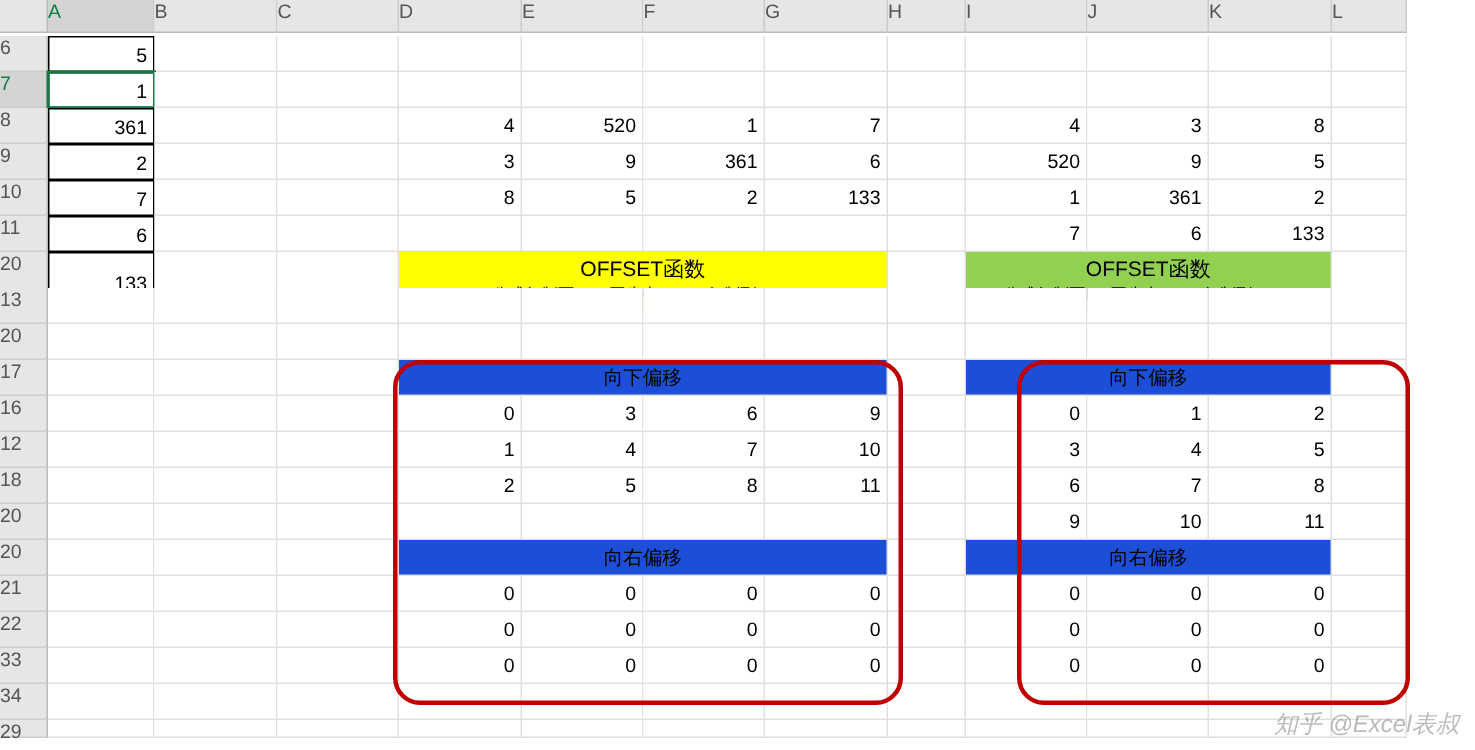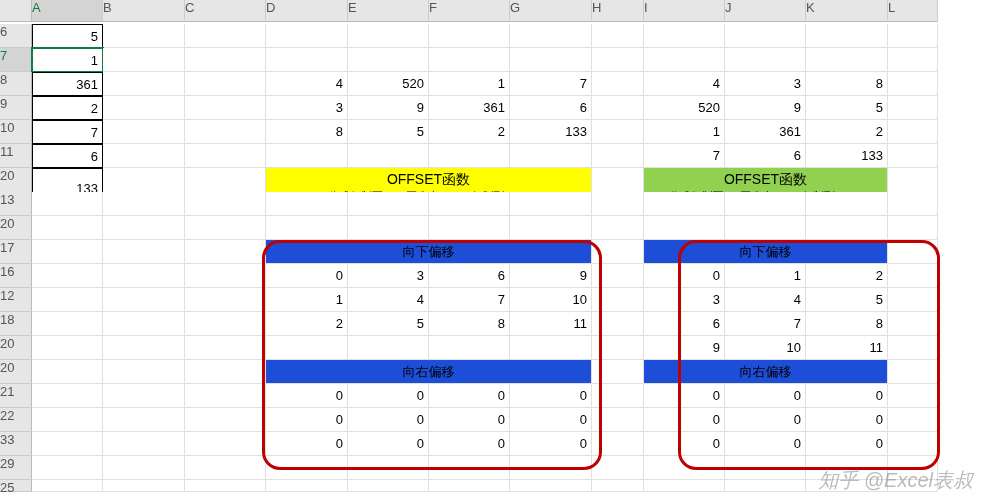--- a/index.html
+++ b/index.html
@@ -62,21 +62,21 @@
     position: absolute;
     border: 3px solid #c00000;
     border-radius: 18px;
     pointer-events: none;
   }
   .watermark {
     position: absolute;
     right: 10px;
     bottom: 6px;
     color: rgba(120,120,120,0.5);
-    font-size: 20px;
+    font-size: 16px;
     font-style: italic;
     pointer-events: none;
   }
 </style>
 </head>
 <body>
 
 <div class="grid">
 
   <div class="corner"></div>
@@ -329,35 +329,35 @@
   <div class="cell">0</div>
   <div class="cell">0</div>
   <div class="cell">0</div>
   <div class="cell">0</div>
   <div class="cell"></div>
   <div class="cell">0</div>
   <div class="cell">0</div>
   <div class="cell">0</div>
   <div class="cell"></div>
 
-  <div class="row-header">29</div>
-  <div class="cell"></div>
-    <div class="cell"></div>
-    <div class="cell"></div>
-    <div class="cell"></div>
-    <div class="cell"></div>
-    <div class="cell"></div>
-    <div class="cell"></div>
-    <div class="cell"></div>
-    <div class="cell"></div>
-    <div class="cell"></div>
-    <div class="cell"></div>
-    <div class="cell"></div>
-
-  <div class="row-header" style="height:12px;">25</div>
+  <div class="row-header">34</div>
+  <div class="cell"></div>
+    <div class="cell"></div>
+    <div class="cell"></div>
+    <div class="cell"></div>
+    <div class="cell"></div>
+    <div class="cell"></div>
+    <div class="cell"></div>
+    <div class="cell"></div>
+    <div class="cell"></div>
+    <div class="cell"></div>
+    <div class="cell"></div>
+    <div class="cell"></div>
+
+  <div class="row-header" style="height:12px;">29</div>
   <div class="cell" style="height:12px;"></div>
     <div class="cell" style="height:12px;"></div>
     <div class="cell" style="height:12px;"></div>
     <div class="cell" style="height:12px;"></div>
     <div class="cell" style="height:12px;"></div>
     <div class="cell" style="height:12px;"></div>
     <div class="cell" style="height:12px;"></div>
     <div class="cell" style="height:12px;"></div>
     <div class="cell" style="height:12px;"></div>
     <div class="cell" style="height:12px;"></div>

